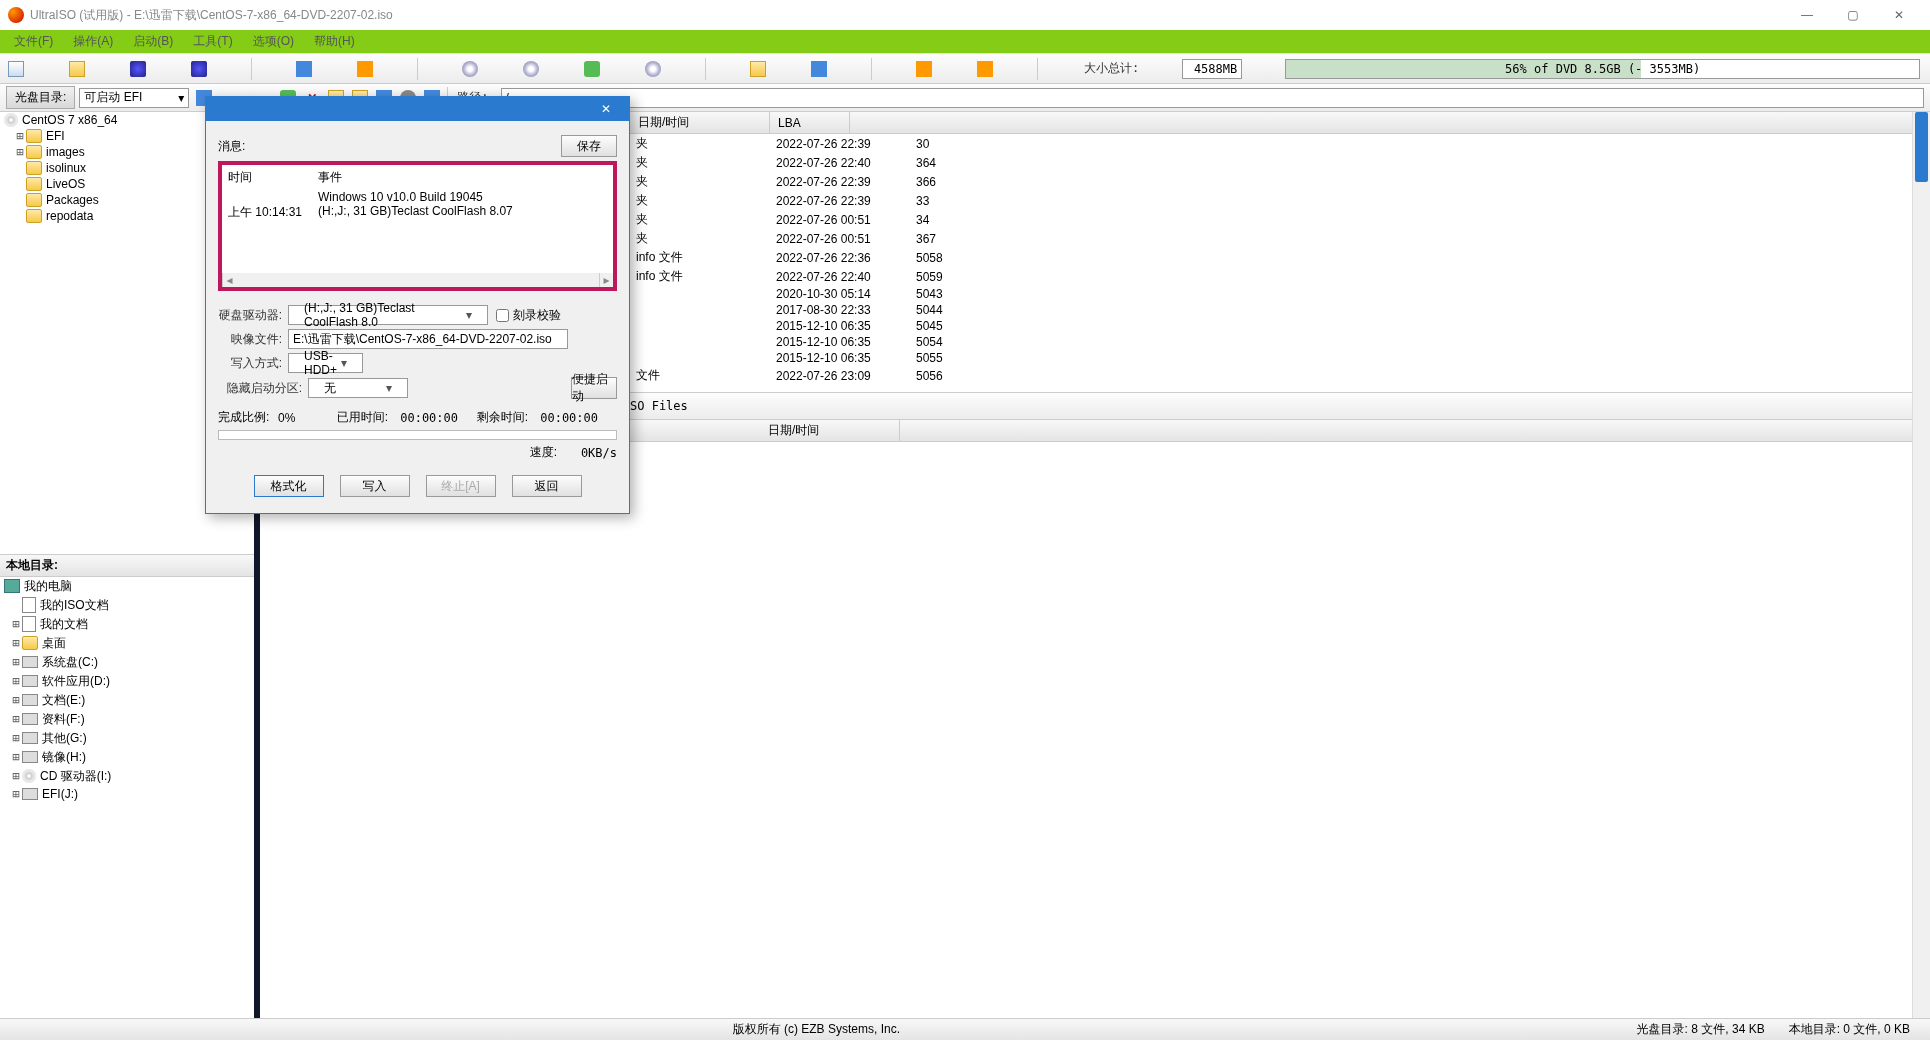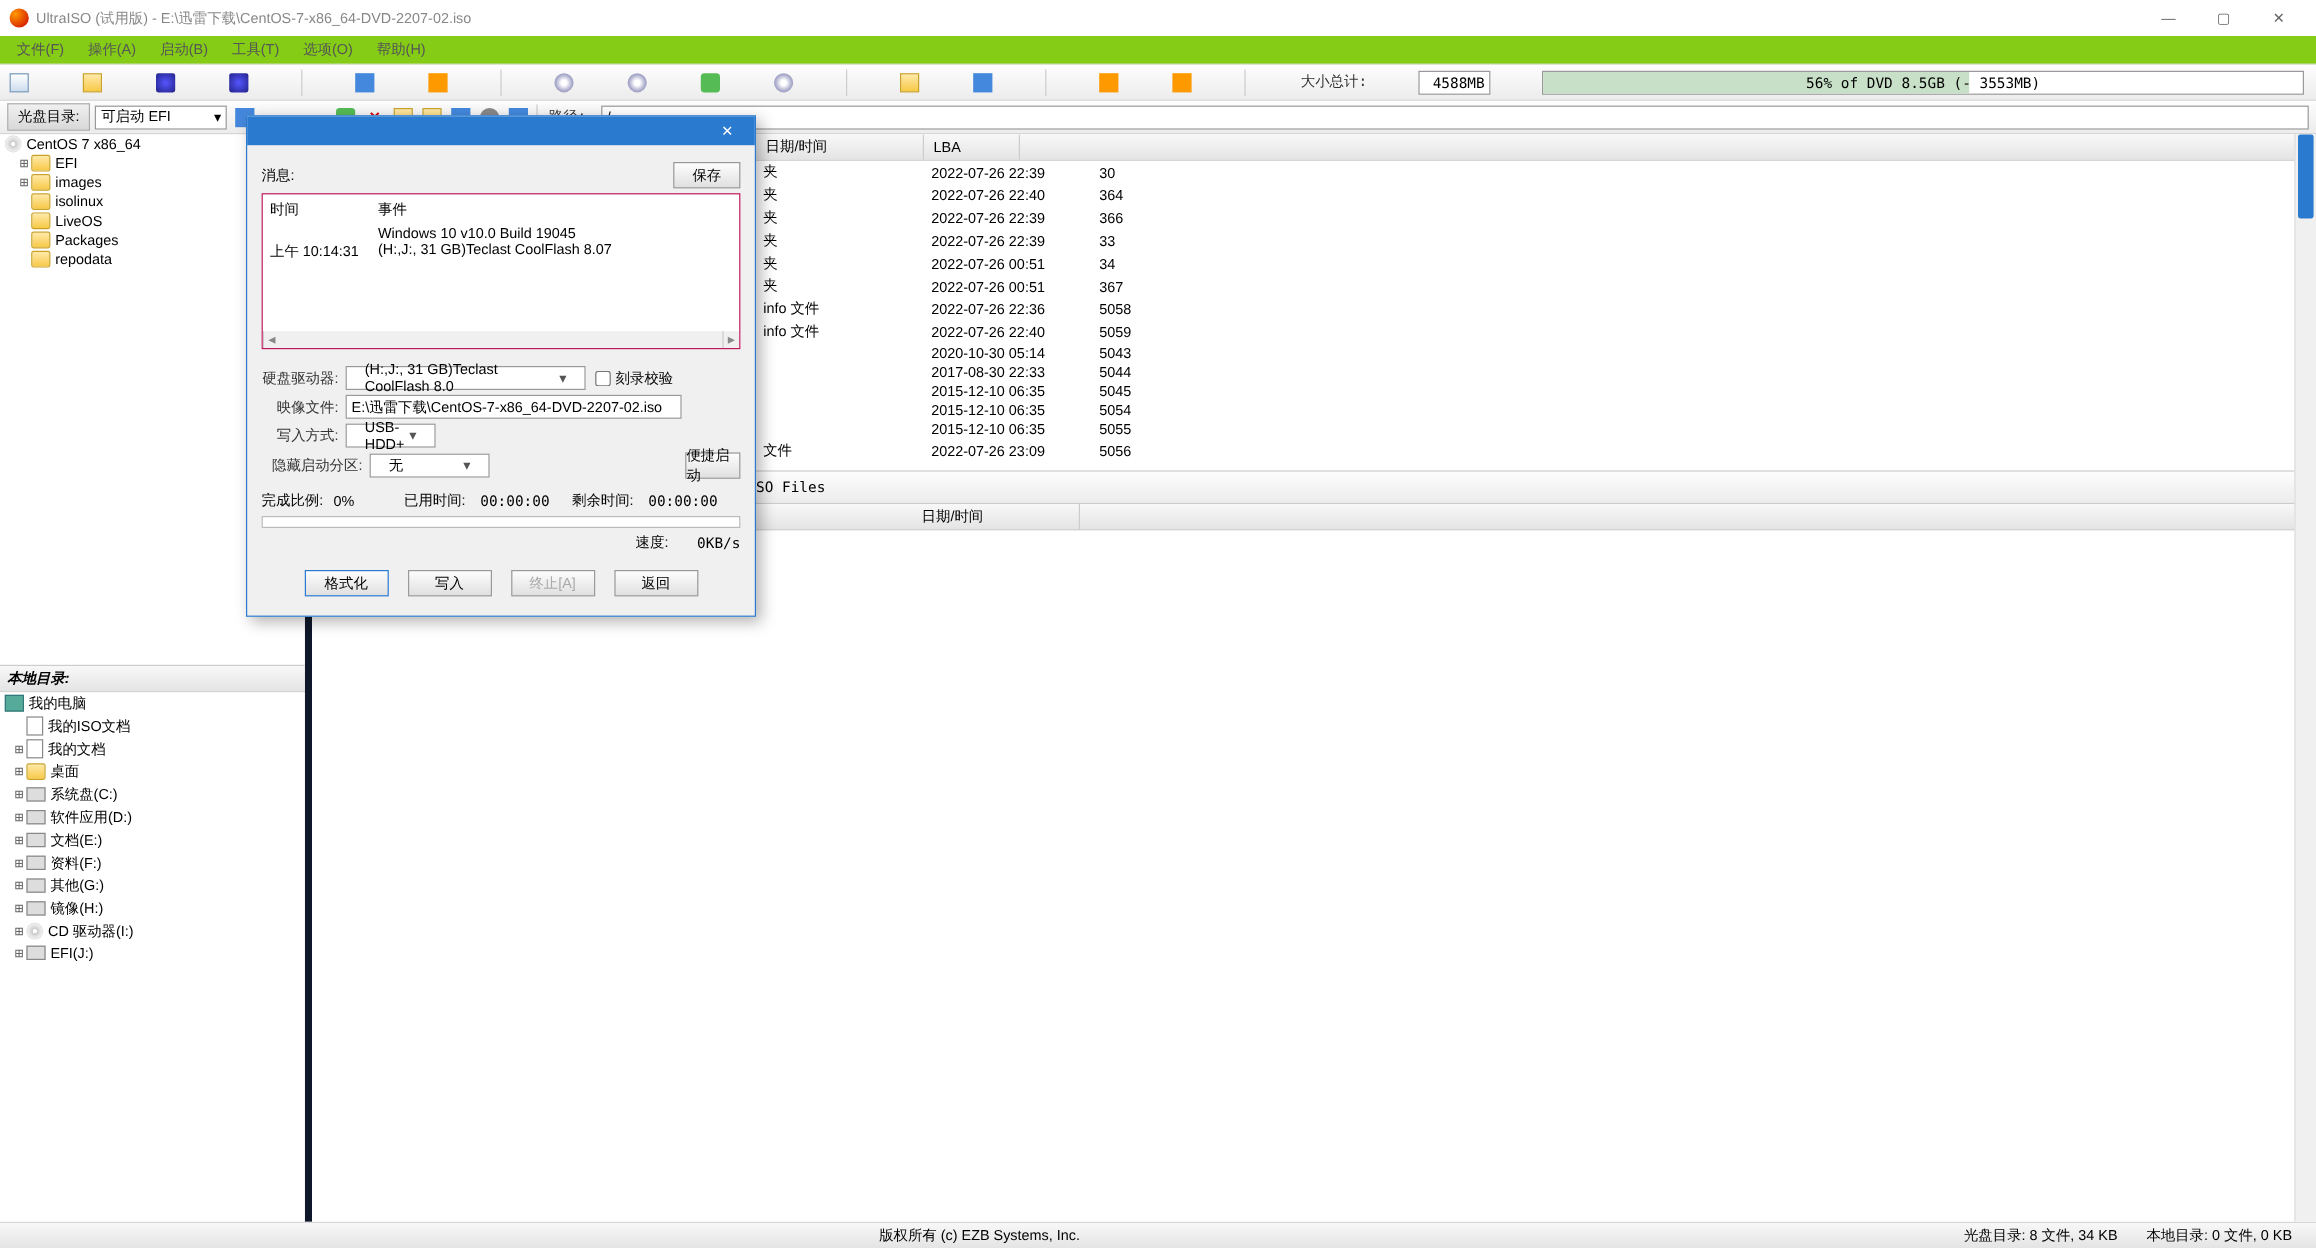--- a/index.html
+++ b/index.html
@@ -34,21 +34,21 @@
 
 
 .main { display: flex; height: calc(100% - 30px - 24px - 30px - 28px - 22px); }
 .left-col { width: 260px; border-right: 6px solid #0f172a; display: flex; flex-direction: column; }
 .right-col { flex: 1; display: flex; flex-direction: column; position: relative; }
 .scroll-track { position: absolute; right: 0; top: 0; bottom: 0; width: 18px; background: #f0f0f0; border-left: 1px solid #ddd; }
 .scroll-track .thumb { position: absolute; left: 2px; right: 2px; top: 0; height: 70px; background: #2a7ad0; border-radius: 2px; }
 
 
 .tree-panel { flex: 1; overflow: auto; background: #fff; }
-.tree-header { height: 22px; background: linear-gradient(#f8f8f8,#e4e4e4); border-bottom: 1px solid #ccc; display: flex; align-items: center; padding: 0 6px; font-weight: bold; font-style: italic; }
+.tree-header { height: 22px; background: linear-gradient(#f8f8f8,#e4e4e4); border-bottom: 1px solid #ccc; display: flex; align-items: center; padding: 0 6px; font-weight: bold; }
 .tree-item { display: flex; align-items: center; padding: 1px 4px; }
 .tree-item .exp { width: 12px; text-align: center; color: #666; font-family: monospace; }
 .folder-icon { width: 16px; height: 14px; background: linear-gradient(#ffe9a8,#f7c948); border: 1px solid #c9a227; border-radius: 2px; margin-right: 4px; }
 .disc-icon { width: 14px; height: 14px; border-radius: 50%; background: radial-gradient(circle,#fff 15%, #ccc 20%, #eee 60%, #aaa); margin-right: 4px; }
 .drive-icon { width: 16px; height: 12px; background: #ddd; border: 1px solid #888; margin-right: 4px; }
 .pc-icon { width: 16px; height: 14px; background: #5a9; border: 1px solid #377; margin-right: 4px; }
 .doc-icon { width: 14px; height: 16px; background: #fff; border: 1px solid #888; margin-right: 4px; }
 
 
 .list-panel { background: #fff; overflow: auto; }
@@ -67,21 +67,21 @@
 
 .dialog { position: absolute; left: 205px; top: 96px; width: 425px; background: #f0f0f0; border: 1px solid #2a7ad0; box-shadow: 4px 4px 12px rgba(0,0,0,0.3); z-index: 100; }
 .dlg-title { height: 24px; background: #2a7ad0; color: #fff; display: flex; align-items: center; justify-content: flex-end; padding: 0 8px; }
 .dlg-close { width: 30px; text-align: center; cursor: pointer; }
 .dlg-body { padding: 10px 12px; }
 .dlg-row { display: flex; align-items: center; margin: 4px 0; }
 .dlg-label { width: 70px; text-align: right; padding-right: 6px; color: #333; }
 .dlg-btn { width: 70px; height: 22px; background: linear-gradient(#fdfdfd,#e0e0e0); border: 1px solid #999; display: flex; align-items: center; justify-content: center; }
 .dlg-btn.disabled { color: #aaa; }
 .dlg-btn.primary { border: 1px solid #2a7ad0; }
-.msg-area { border: 1px solid #be185d; background: #fff; height: 130px; padding: 4px 6px; font-family: monospace; overflow: auto; position: relative; }
+.msg-area { border: 4px solid #be185d; background: #fff; height: 130px; padding: 4px 6px; font-family: monospace; overflow: auto; position: relative; }
 .msg-scroll { position: absolute; bottom: 0; left: 0; right: 0; height: 14px; background: #f0f0f0; display:flex; }
 .msg-scroll .tr { flex:1; }
 .msg-scroll .arr { width:14px; border-left:1px solid #ccc; text-align:center; color:#888; }
 .dlg-combo { height: 20px; border: 1px solid #999; background: #fff; padding: 0 15px; display: flex; align-items: center; font-family: monospace; }
 .dlg-combo .arrow { margin-left: auto; color: #555; }
 .dlg-input { height: 20px; border: 1px solid #999; background: #fff; padding: 0 4px; font-family: monospace; display: flex; align-items: center; }
 .dlg-check { display: flex; align-items: center; }
 .dlg-check input { margin-right: 4px; }
 .btn-row { display: flex; justify-content: center; gap: 16px; margin: 14px 0 6px; }
 .highlight-box { position: absolute; border: 3px solid #e00; pointer-events: none; }

